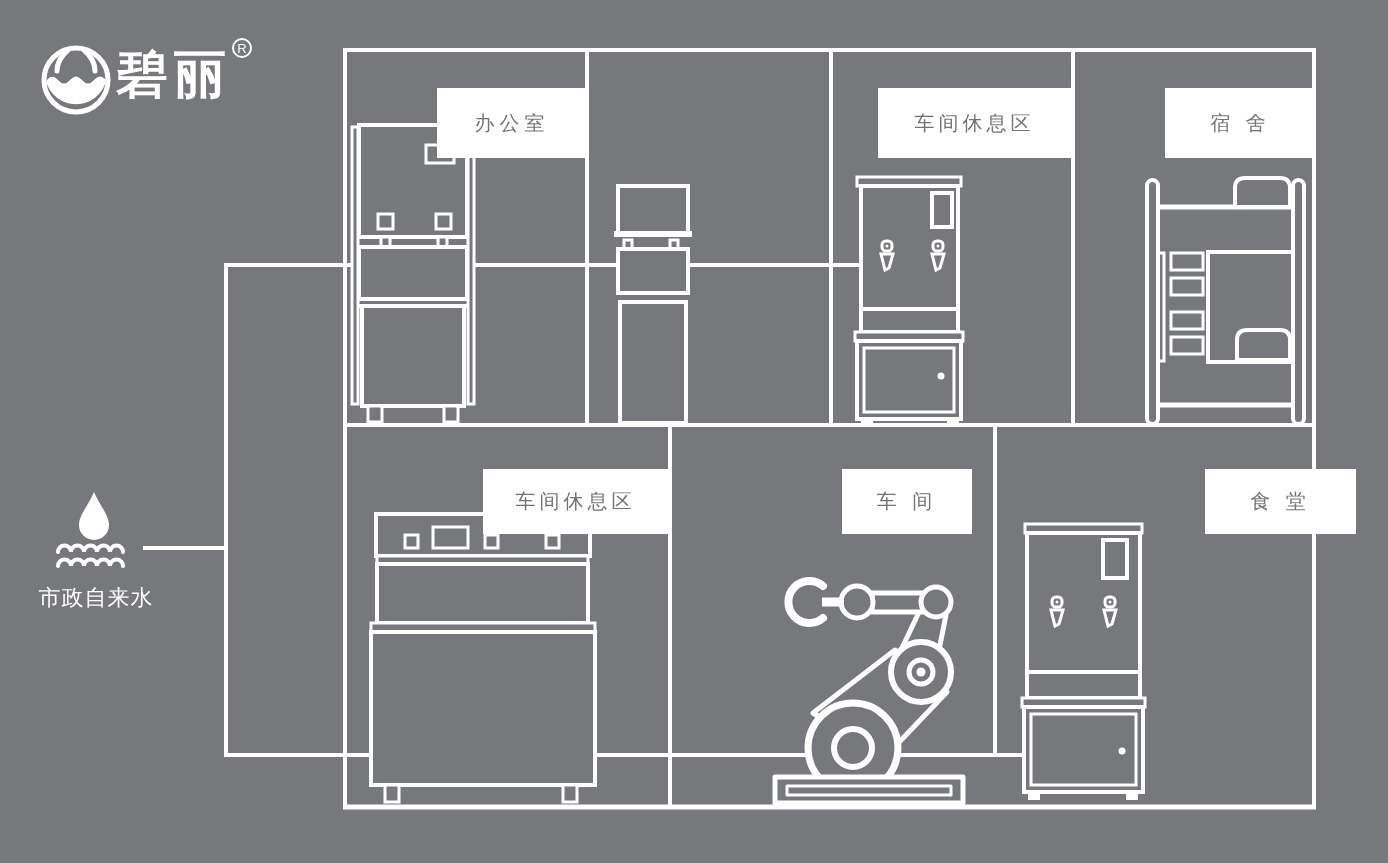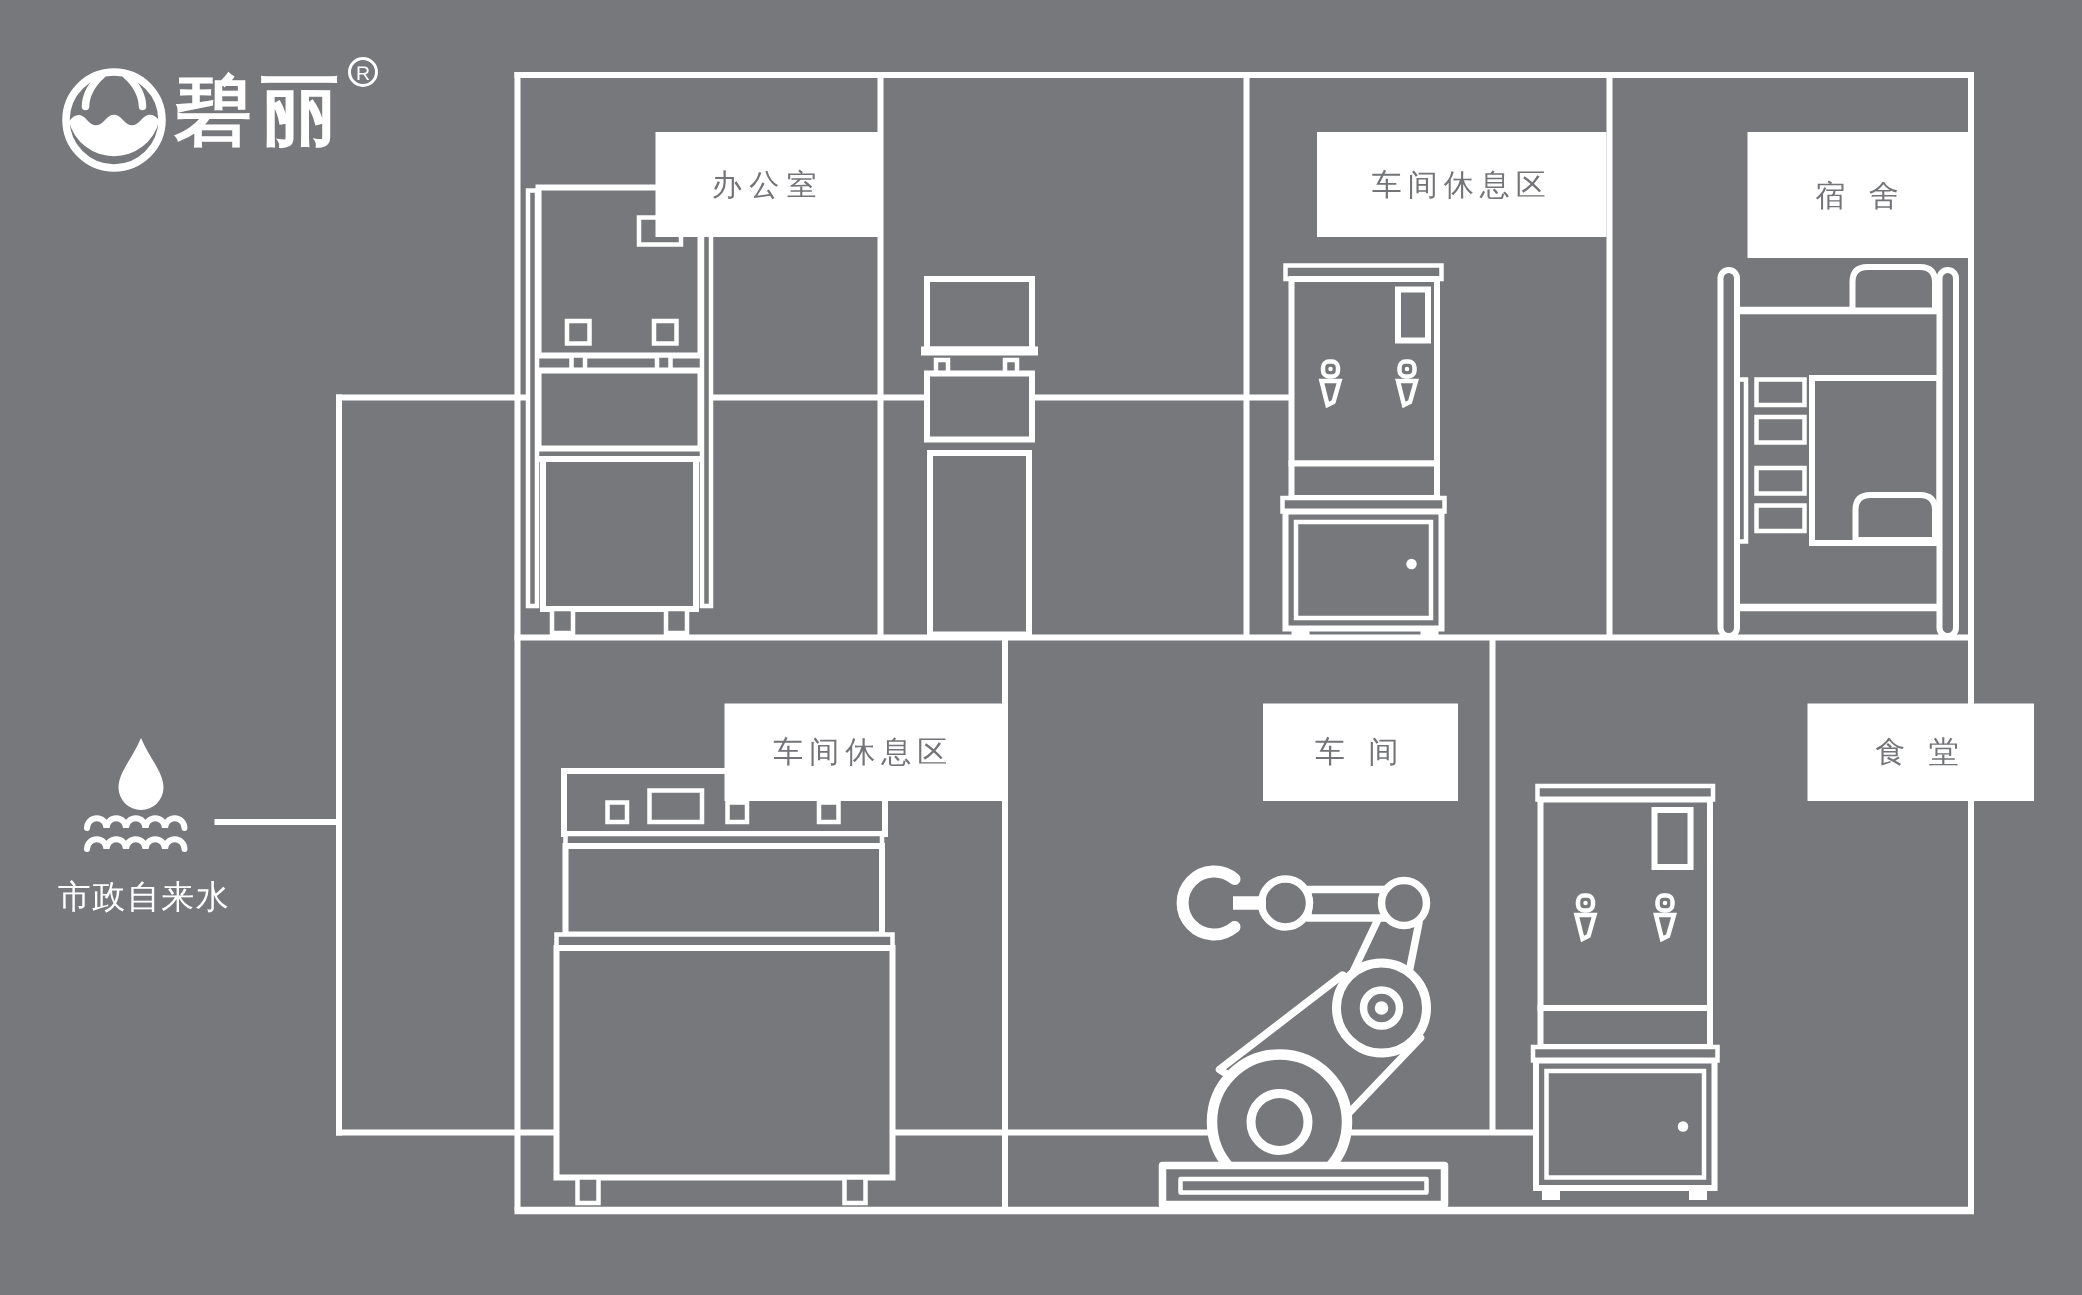--- a/index.html
+++ b/index.html
@@ -187,18 +187,18 @@
 
   <div class="brand" style="left:112px;top:36px;">
     <div class="brand-text">碧丽</div>
     <div class="brand-reg">R</div>
   </div>
 
   <div class="source-label" style="left:34px;top:583px;width:124px;">市政自来水</div>
 
   <div class="room-label" style="left:437px;top:46px;width:150px;height:70px;">办公室</div>
   <div class="room-label" style="left:878px;top:46px;width:193px;height:70px;letter-spacing:4px;">车间休息区</div>
-  <div class="room-label" style="left:1165px;top:46px;width:151px;height:84px;">宿 舍</div>
+  <div class="room-label" style="left:1165px;top:46px;width:151px;height:70px;">宿 舍</div>
   <div class="room-label" style="left:483px;top:427px;width:185px;height:65px;letter-spacing:4px;">车间休息区</div>
   <div class="room-label" style="left:842px;top:427px;width:130px;height:65px;">车 间</div>
   <div class="room-label" style="left:1205px;top:427px;width:151px;height:65px;">食 堂</div>
 
 </div>
 
 </body></html>

